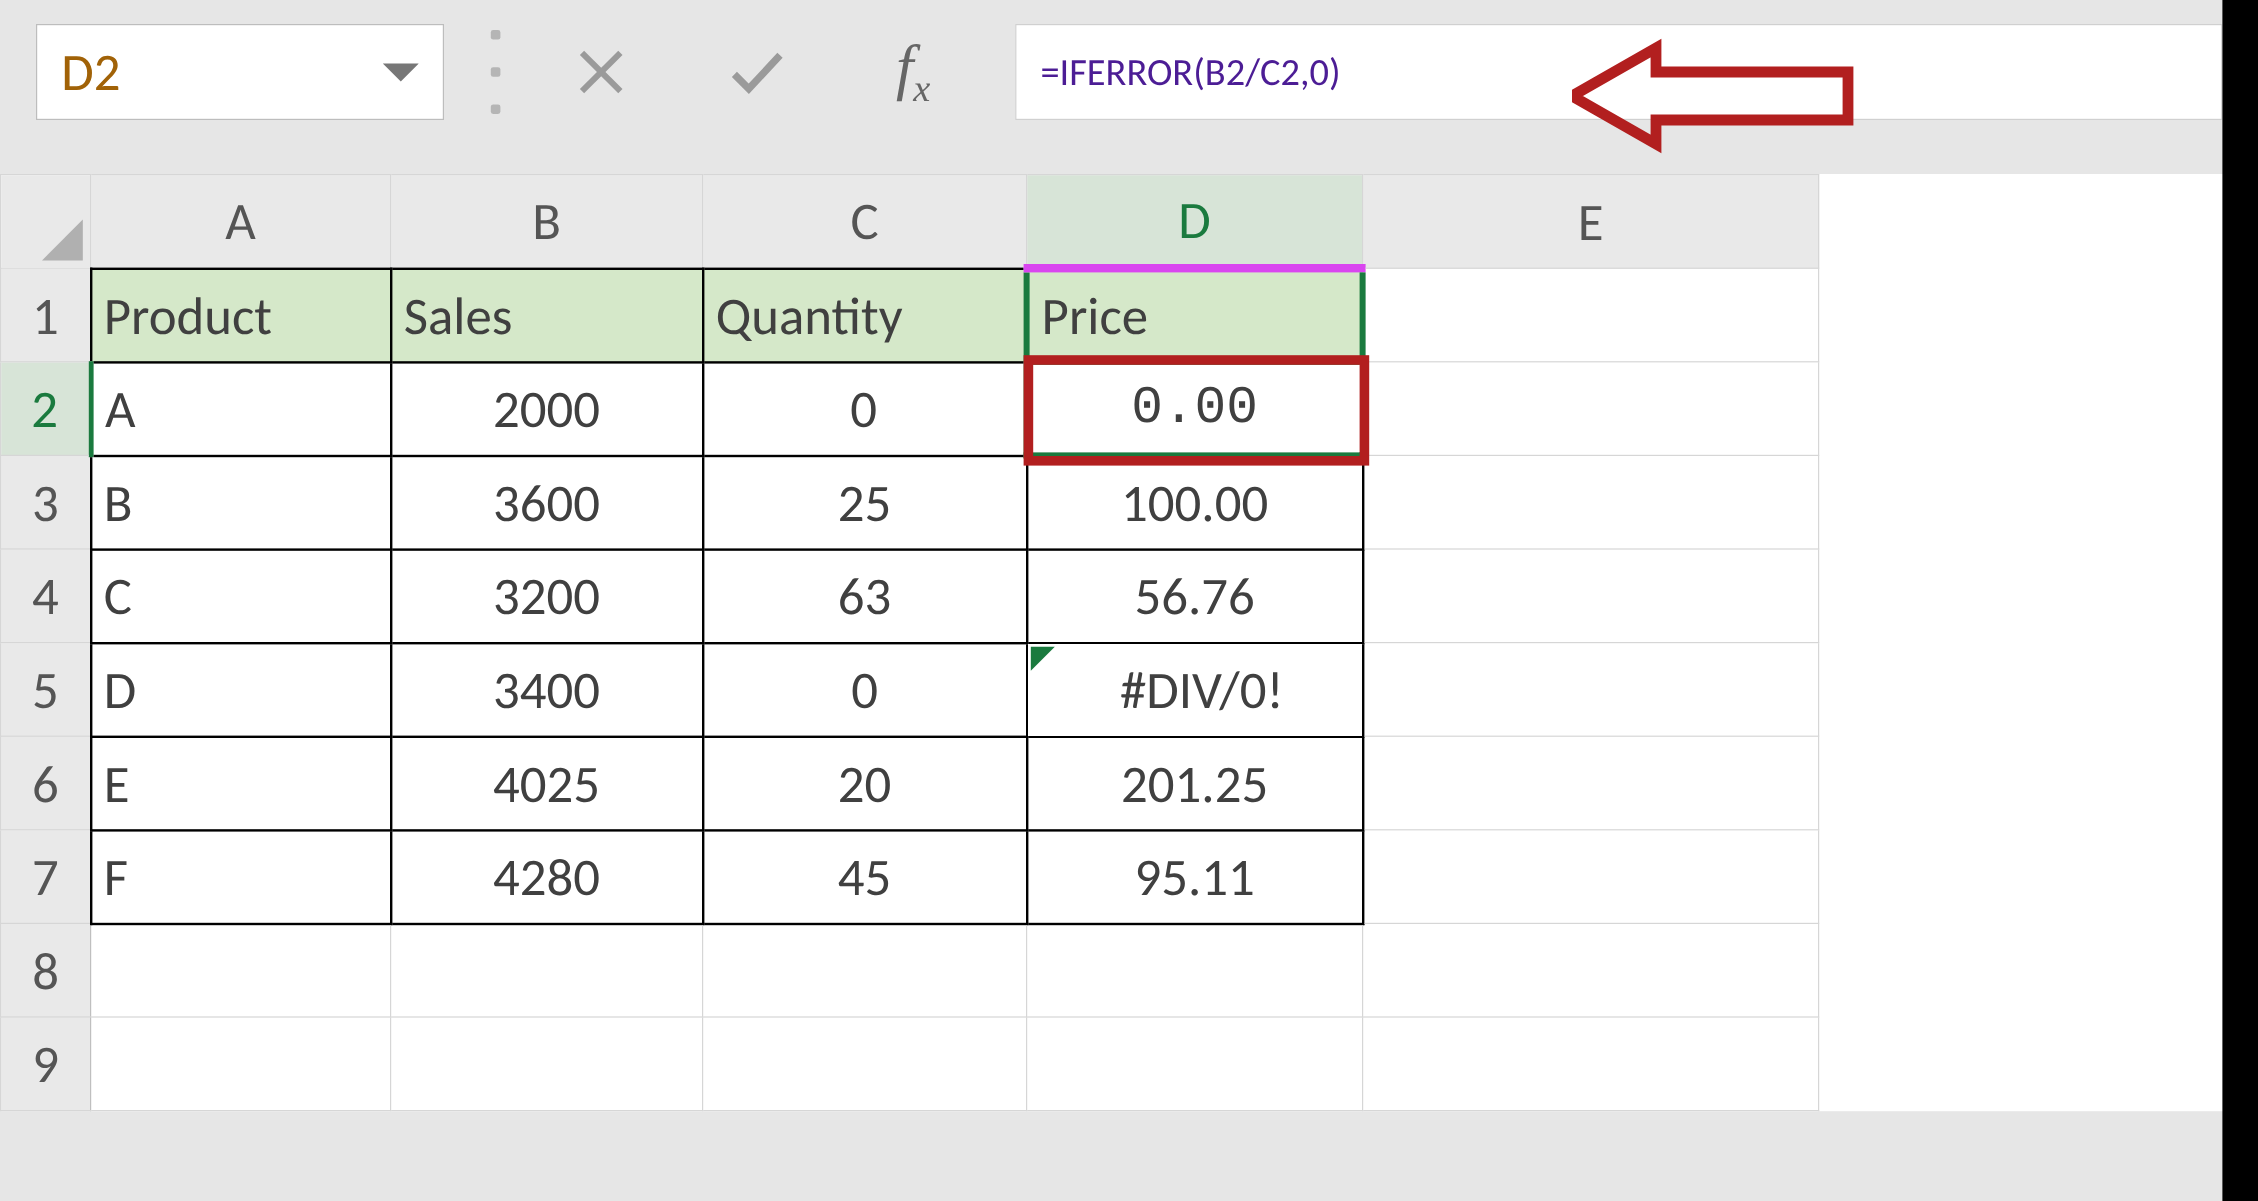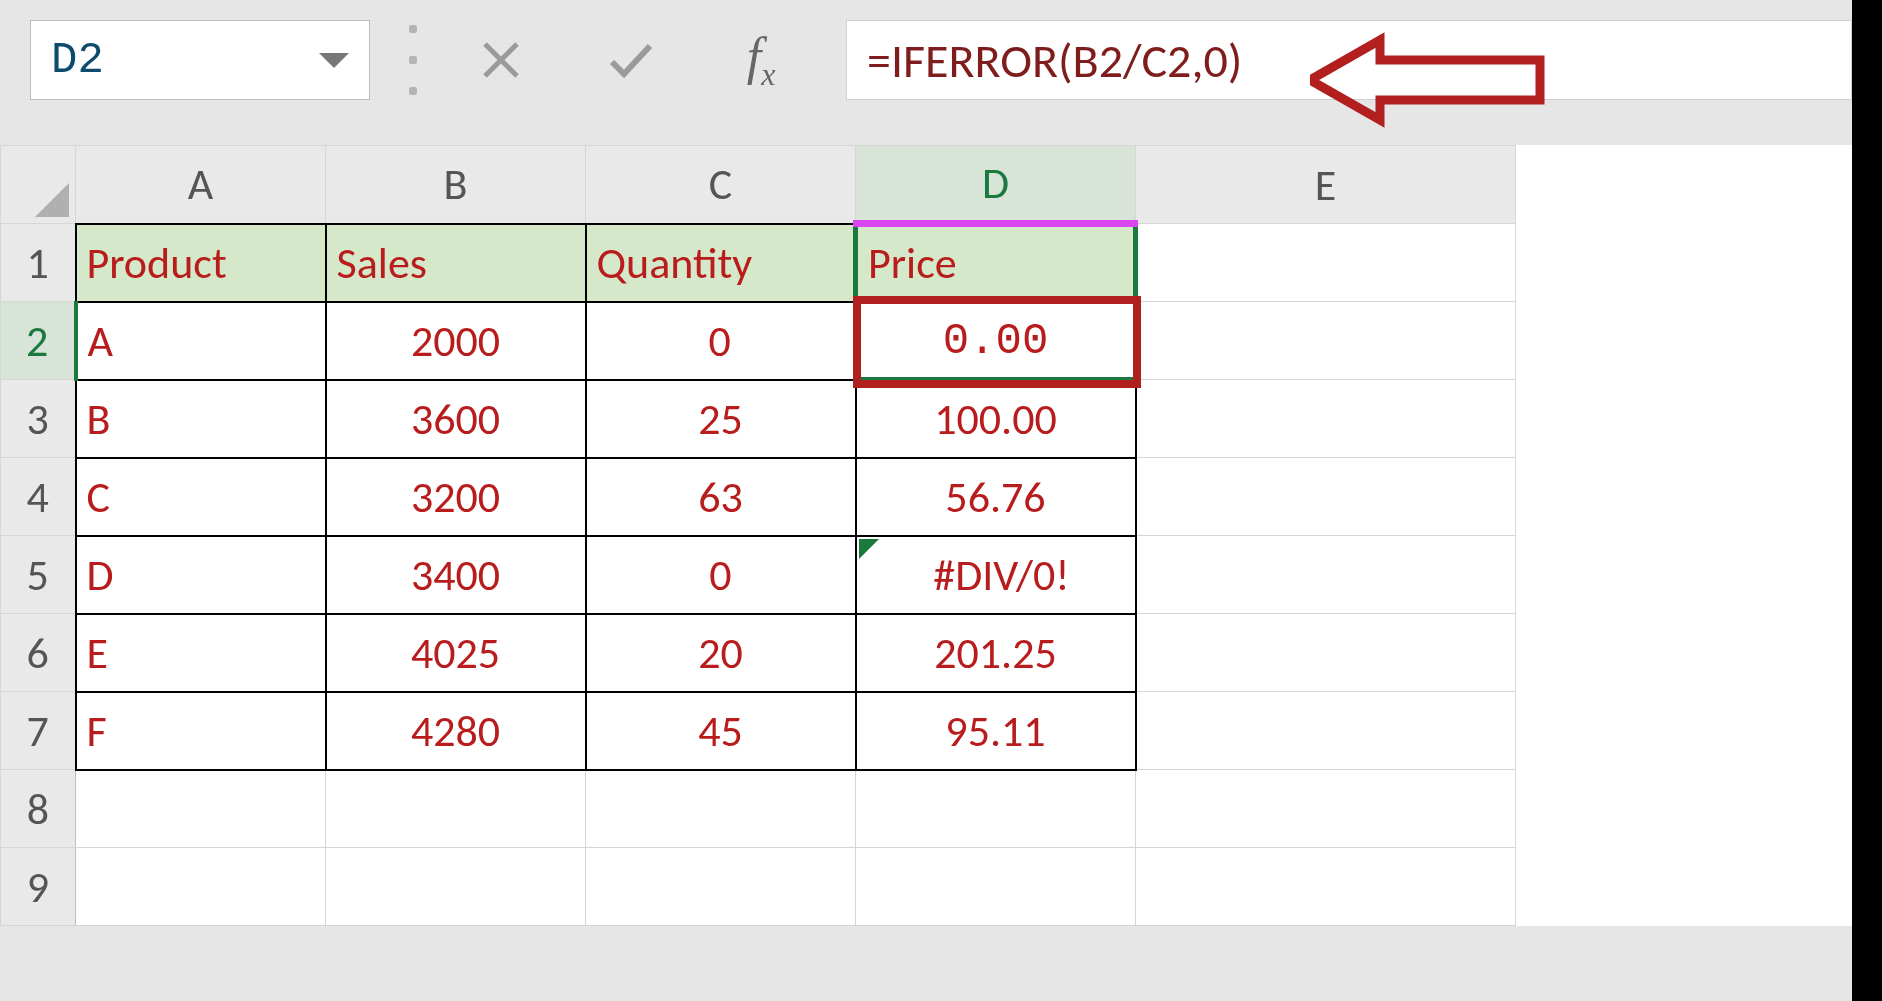--- a/index.html
+++ b/index.html
@@ -24,22 +24,21 @@
   .namebox {
     width: 340px;
     height: 80px;
     background: #fff;
     border: 1px solid #bdbdbd;
     display: flex;
     align-items: center;
     justify-content: space-between;
     padding: 0 20px;
     font-size: 44px;
-    color: #0c4a6e;
-    font-family: Liberation Mono, monospace;
+    color: #a16207;
   }
   .namebox .caret svg { width: 30px; height: 20px; display:block; }
 
   .sep {
     width: 6px;
     height: 70px;
     display: flex;
     flex-direction: column;
     justify-content: space-between;
     align-items: center;
@@ -63,22 +62,22 @@
   }
   .fbbtn.fx sub { font-size:32px; vertical-align: sub; font-style:italic;}
   .formula-in {
     flex:1;
     height:80px;
     background:#fff;
     border:1px solid #d0d0d0;
     display:flex;
     align-items:center;
     padding-left:20px;
-    font-size:48px;
-    color:#7f1d1d;
+    font-size:32px;
+    color:#4c1d95;
     position:relative;
   }
 
   
   .sheet {
     background:#fff;
     margin-top:25px;
     position:relative;
   }
   table.grid {
@@ -90,21 +89,21 @@
   .cw-A { width: 250px; }
   .cw-B { width: 260px; }
   .cw-C { width: 270px; }
   .cw-D { width: 280px; }
   .cw-E { width: 380px; }
 
   th, td {
     height: 78px;
     border: 1px solid #d6d6d6;
     font-size: 44px;
-    color:#b91c1c;
+    color:#404040;
     padding: 0 10px;
     background:#fff;
   }
   th {
     background:#e9e9e9;
     font-weight:400;
     color:#555;
     text-align:center;
   }
   th.rowhdr, td.rowhdr {

